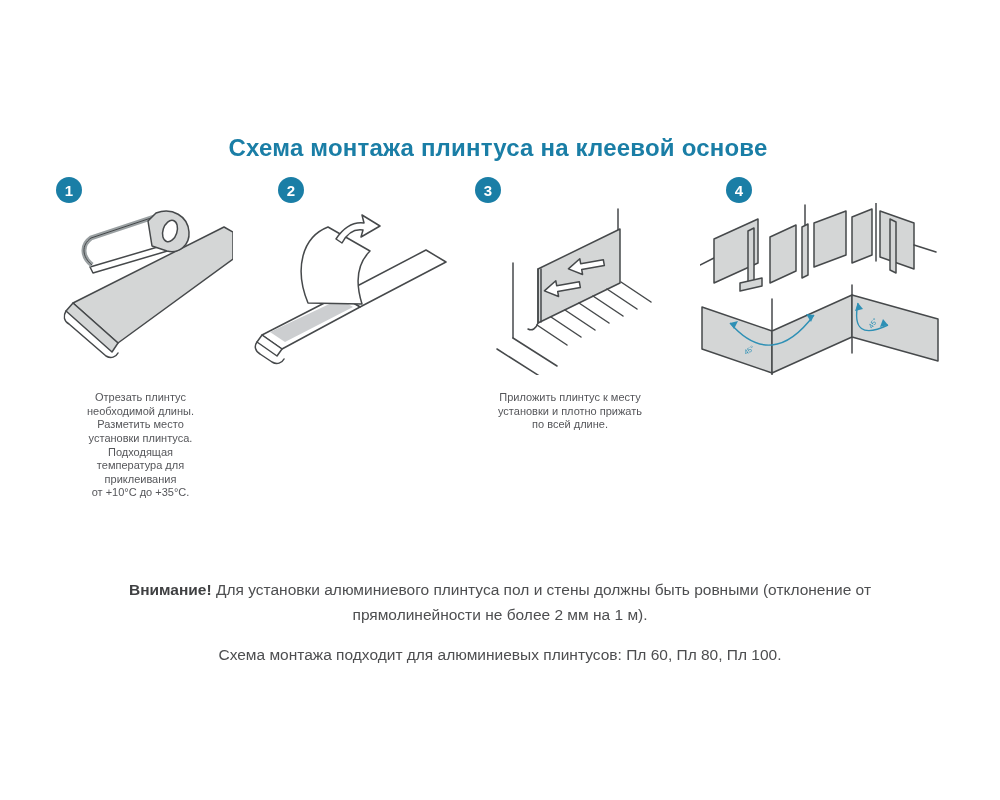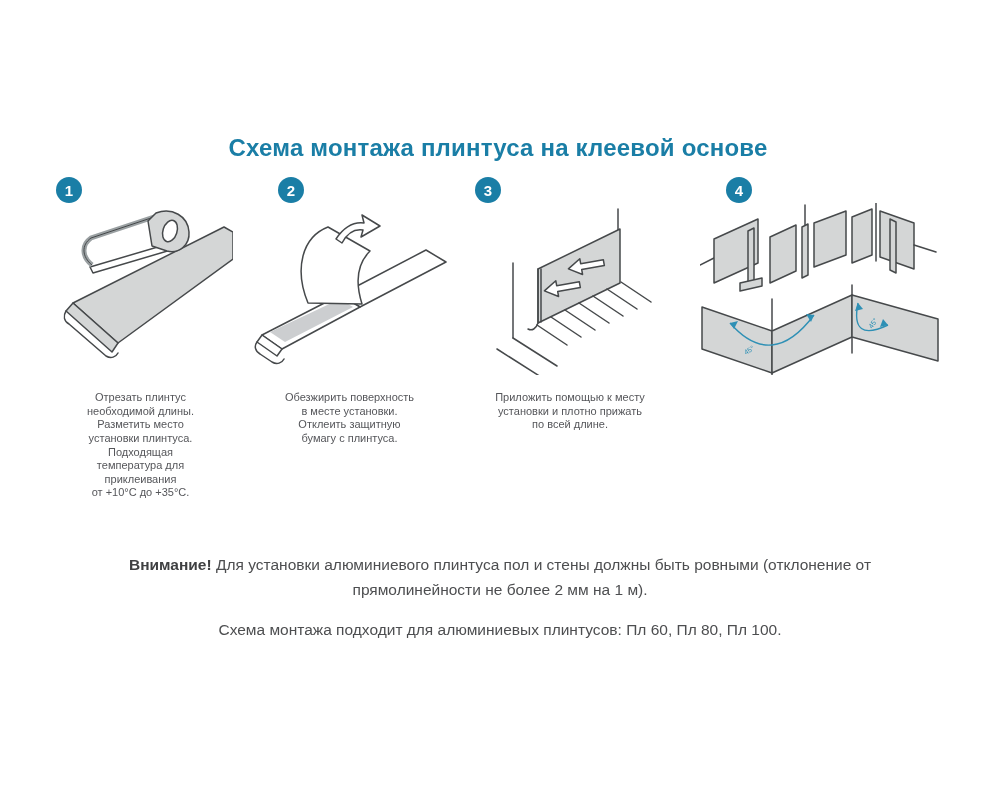--- a/index.html
+++ b/index.html
@@ -24,21 +24,21 @@
   #step1 .badge{left:8px;}
   #step2 .badge{left:26px;}
   #step3 .badge{left:20px;}
   #step4 .badge{left:26px;}
   .illustration{display:block;margin-top:28px;}
   .step-text{
     margin-top:16px;font-size:11px;line-height:1.24;color:#55565a;
     text-align:center;white-space:pre-line;
   }
   .notes{
-    position:absolute;top:553px;left:0;width:1000px;text-align:center;
+    position:absolute;top:578px;left:0;width:1000px;text-align:center;
     color:#4d4e50;font-size:15.5px;line-height:1.6;
   }
   .warning{width:880px;margin:0 auto;white-space:pre-line;}
   .warning b{color:#3f4042;}
   .compat{white-space:pre-line;}
   svg .ink{stroke:#46494b;stroke-width:1.5;stroke-linejoin:round;stroke-linecap:round;}
   svg .grayfill{fill:#d4d6d6;}
   svg .whitefill{fill:#ffffff;}
   svg .nofill{fill:none;}
   svg .blue{stroke:#2e90b5;fill:none;stroke-width:1.4;}
@@ -84,24 +84,20 @@
 
     <polygon class="whitefill ink" points="10,132 88,92 108,104 30,146"></polygon>
     <polygon points="18,129 88,96 101,104 33,139" fill="#ccced0"></polygon>
     <polygon class="whitefill ink" points="10,132 5,139 25,153 30,146"></polygon>
     <path class="ink nofill" d="M5,139 C2,143 3,148 8,151 L20,159 C25,162 30,160 32,156"></path>
 
     <path class="whitefill ink" d="M56,100 C42,66 50,34 76,24 L118,48 C104,62 104,82 110,101 Z"></path>
 
     <path class="whitefill ink" d="M84,36 Q96,18 112,20 L110,12 L128,23 L109,34 L111,27 Q98,25 90,40 Z"></path>
   </svg>
-  <p class="step-text">Обезжирить поверхность
-в месте установки.
-Отклеить защитную
-бумагу с плинтуса.</p>
 </div>
 
 <div class="step" id="step3">
   <div class="badge">3</div>
   <svg class="illustration" width="230" height="172" viewBox="0 0 230 172">
 
     <line class="ink" x1="58" y1="60" x2="58" y2="135"></line>
     <line class="ink" x1="58" y1="135" x2="102" y2="163"></line>
     <line class="ink" x1="42" y1="146" x2="86" y2="174"></line>
     <line class="ink" x1="163" y1="6" x2="163" y2="27"></line>
@@ -118,21 +114,21 @@
     <line class="ink" x1="152" y1="86" x2="182" y2="106"></line>
     <line class="ink" x1="166" y1="79" x2="196" y2="99"></line>
 
     <g transform="translate(112,58) rotate(-10)">
       <polygon class="whitefill ink" points="0,8 13,0 13,5 36,5 36,11 13,11 13,16"></polygon>
     </g>
     <g transform="translate(88,80) rotate(-10)">
       <polygon class="whitefill ink" points="0,8 13,0 13,5 36,5 36,11 13,11 13,16"></polygon>
     </g>
   </svg>
-  <p class="step-text">Приложить помощью к месту
+  <p class="step-text">Приложить плинтус к месту
 установки и плотно прижать
 по всей длине.</p>
 </div>
 
 <div class="step" id="step4">
   <div class="badge">4</div>
   <svg class="illustration" width="245" height="172" viewBox="0 0 245 172">
 
     <line class="ink" x1="0" y1="62" x2="14" y2="55"></line>
     <polygon class="grayfill ink" points="14,36 58,16 58,60 14,80"></polygon>

